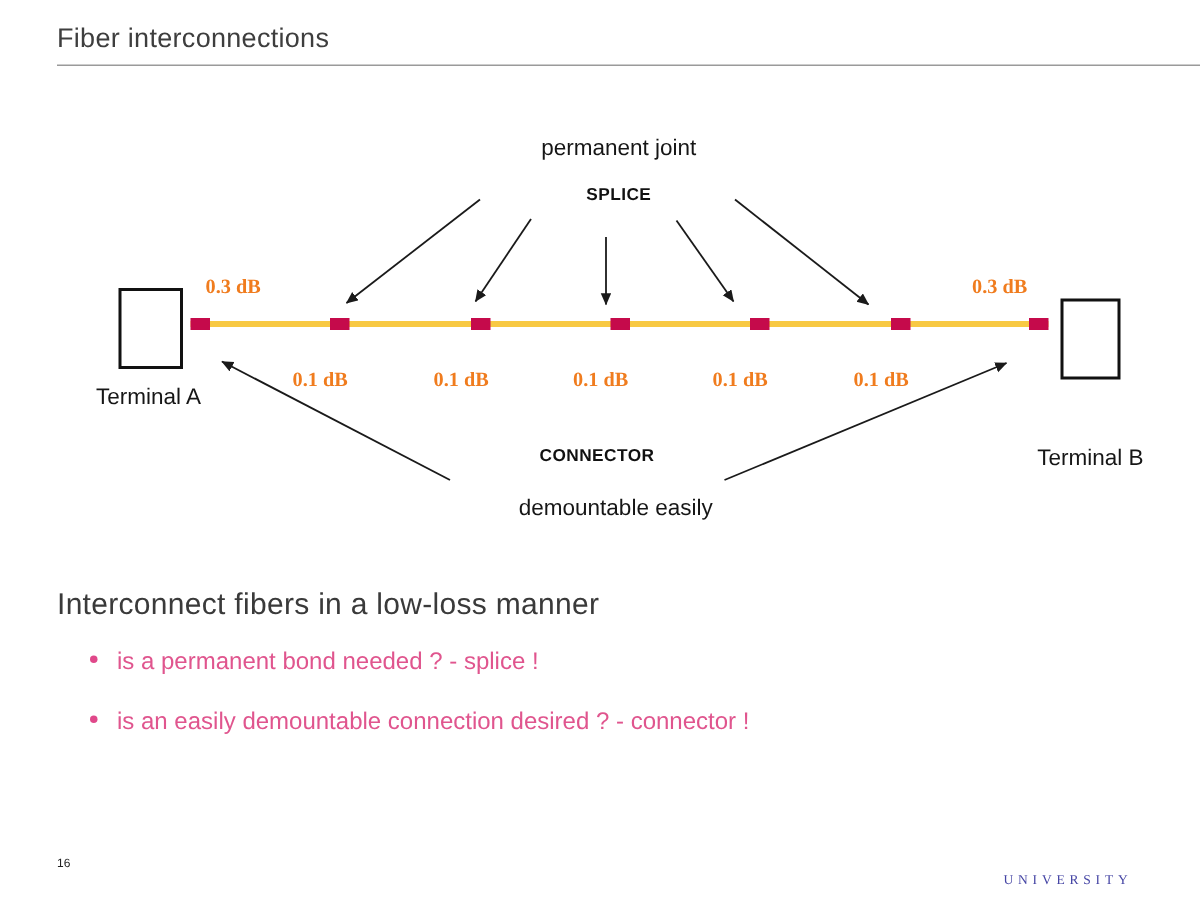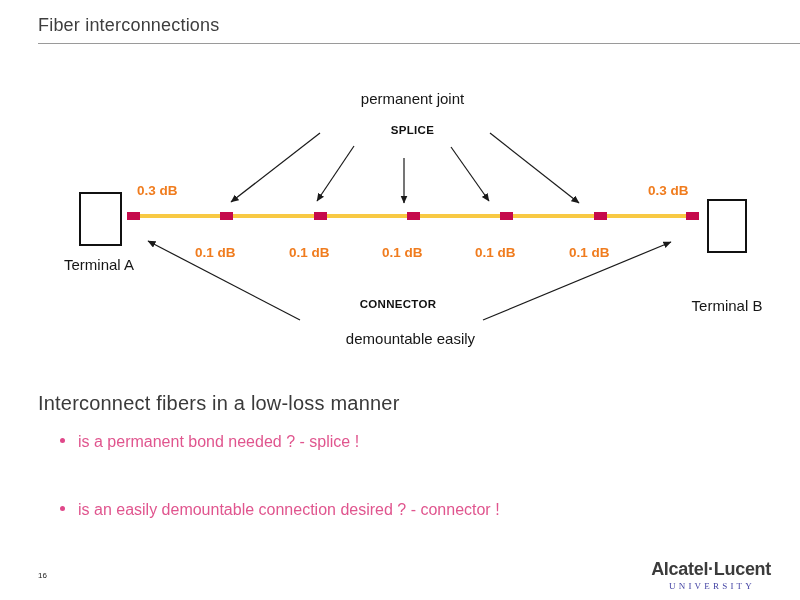--- a/index.html
+++ b/index.html
@@ -25,30 +25,30 @@
 
   .terminal-box { border:2px solid #111; background:#fff; }
   .terminal-a-box { left:79px;  top:192px; width:39px; height:50px; }
   .terminal-b-box { left:707px; top:199px; width:36px; height:50px; }
   .terminal-a-label { left:56px;  top:256px; width:86px; }
   .terminal-b-label { left:684px; top:261px; width:86px;margin-top:36px; }
 
   .fiber-line { left:127px; top:214px; width:572px; height:4px; background:#f8c943; }
   .joint-marker { width:13px; height:8px; top:212px; background:#c50a4b; }
 
-  .loss-label { font-size:13.5px; font-weight:bold; color:#f07c1e; white-space:nowrap; }
+  .loss-label { font-size:13.5px; font-weight:bold; color:#f07c1e; white-space:nowrap;font-family:Liberation Serif, serif; }
   .loss-03-left  { left:137px; top:183px; }
   .loss-03-right { left:648px; top:183px; }
   .loss-01 { top:230px; width:62px; text-align:left;margin-top:15px; }
 
   
   .heading { left:38px; top:392px; font-size:20px; color:#3a3a3a; letter-spacing:0.2px; }
   .bullet-row { left:60px; display:flex; align-items:baseline; }
   .bullet-row-1 { top:433px; }
-  .bullet-row-2 { top:501px; }
+  .bullet-row-2 { top:473px; }
   .bullet-dot { width:5px; height:5px; border-radius:50%; background:#e0488a; position:relative; top:-4px; margin-right:13px; flex:none; }
   .bullet-text { font-size:16px; color:#e0558e; white-space:nowrap; }
 
   
   .page-number { left:38px; top:571px; font-size:8px; color:#222; }
   .logo-word { right:29px; top:559px; font-size:18px; font-weight:600; color:#3b3b3b; letter-spacing:-0.3px; }
   .logo-sub  { right:45px; top:581px; font-family:"Liberation Serif", serif; font-size:9px;
                letter-spacing:3.2px; color:#4444a4; }
 
   svg.arrow-layer { position:absolute; left:0; top:0; pointer-events:none; }
@@ -111,16 +111,15 @@
     <span class="bullet-text">is a permanent bond needed ? - splice !</span>
   </div>
 
   <div class="abs heading">Interconnect fibers in a low-loss manner</div>
   <div class="abs bullet-row bullet-row-2">
     <span class="bullet-dot"></span>
     <span class="bullet-text">is an easily demountable connection desired ? - connector !</span>
   </div>
 
   <div class="abs page-number">16</div>
-  <div class="abs logo-word">Alcatel·Lucent</div>
   <div class="abs logo-sub">UNIVERSITY</div>
 
 </div>
 
 </body></html>

